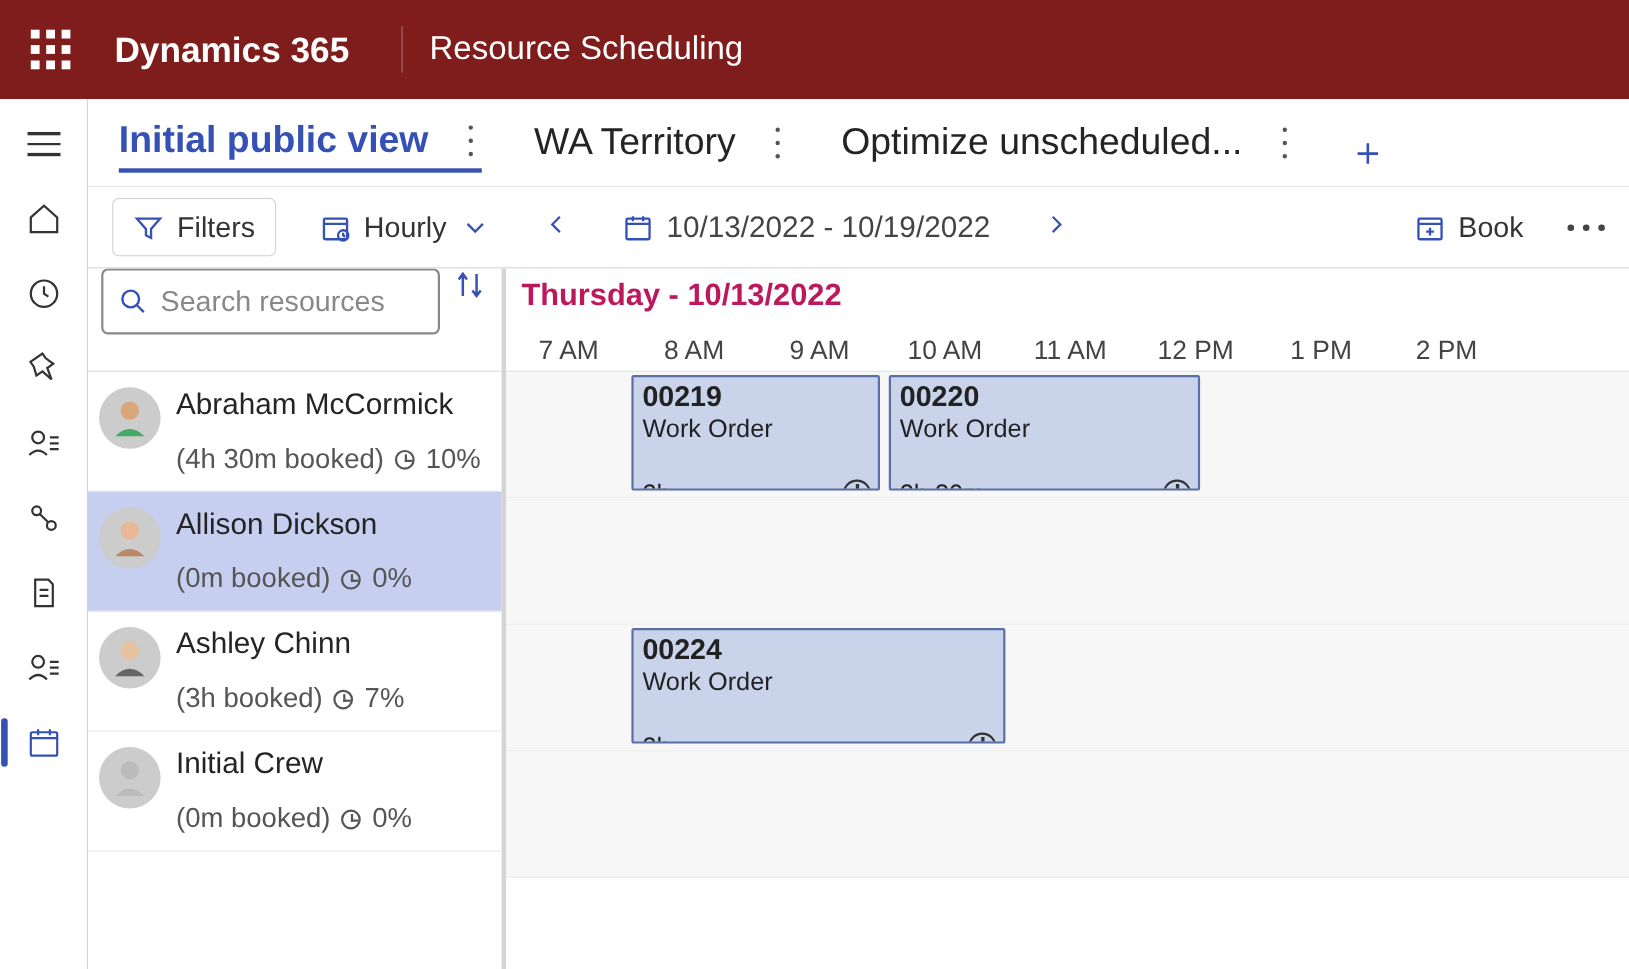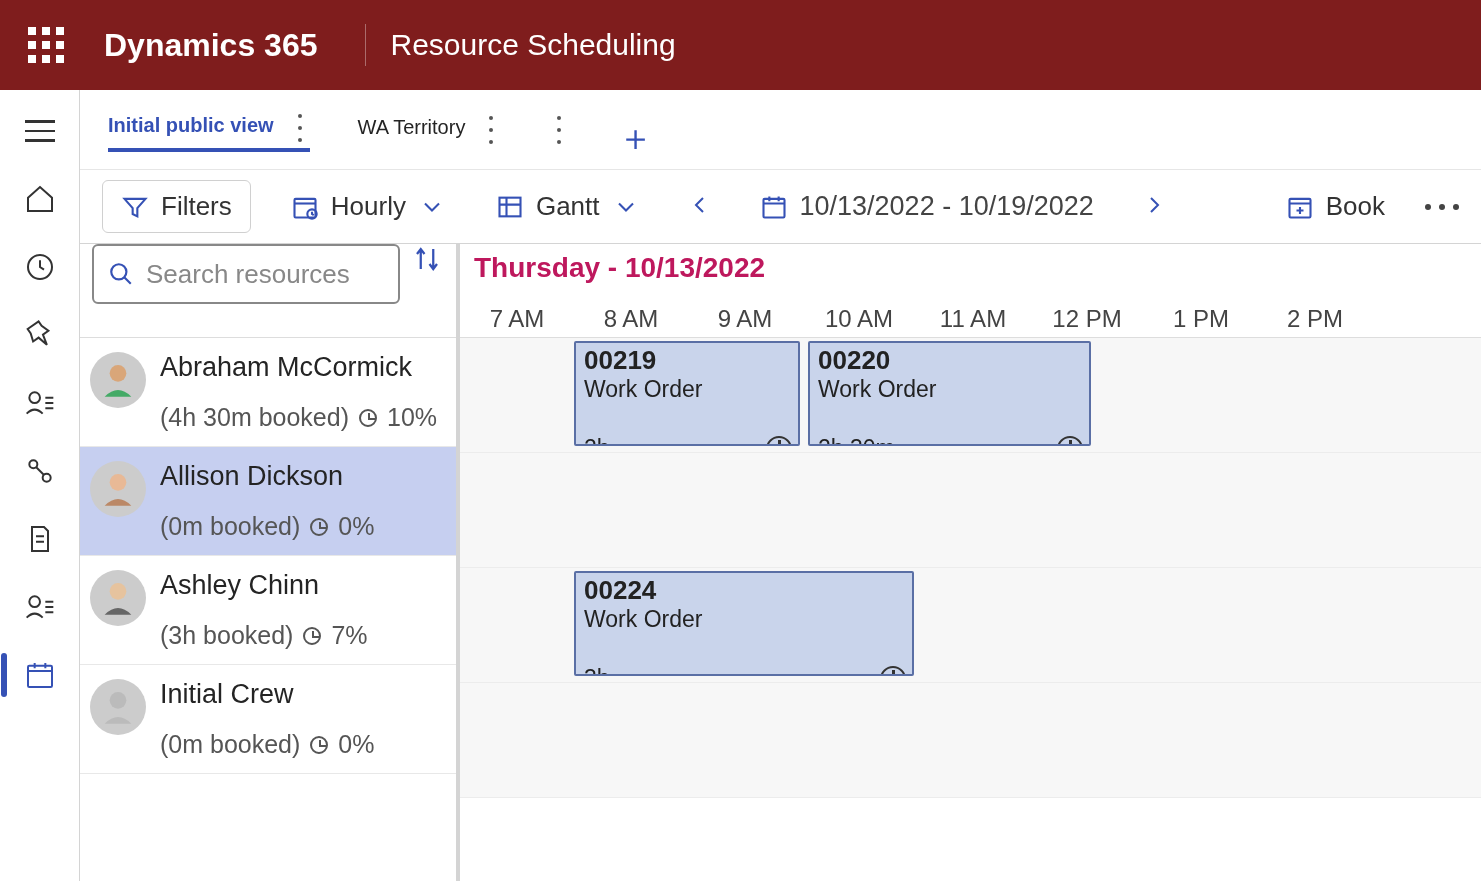--- a/index.html
+++ b/index.html
@@ -20,21 +20,21 @@
   .rail-icon.active::before { content: ""; position: absolute; left: -22px; top: -5px; width: 6px; height: 44px; background: #3551b5; border-radius: 3px; }
   .rail-icon svg { width: 32px; height: 32px; stroke: currentColor; fill: none; stroke-width: 1.5; }
   .hamburger { width: 30px; }
   .hamburger div { height: 2.5px; background: #333; margin: 7px 0; }
 
   
   .main { position: absolute; left: 80px; right: 0; top: 90px; bottom: 0; display: flex; flex-direction: column; }
 
   
   .tabrow { height: 80px; display: flex; align-items: center; padding: 0 28px; gap: 48px; border-bottom: 1px solid #e6e6e6;}
-  .tab { font-size: 20px; display: flex; align-items: flex-start; gap: 16px; padding: 6px 0; cursor: pointer; }
+  .tab { font-size: 34px; display: flex; align-items: center; gap: 28px; padding: 6px 0; cursor: pointer; }
   .tab.active { color: #3551b5; border-bottom: 4px solid #3551b5; font-weight: 600;}
   .tab .more-v { width: 20px; height: 28px; display: flex; flex-direction: column; justify-content: space-between; align-items: center; }
   .tab .more-v span { width: 4px; height: 4px; background: #555; border-radius: 50%; }
   .plus-btn { width: 32px; height: 32px; color: #3551b5; font-size: 36px; font-weight: 300; cursor: pointer; }
 
   
   .toolbar { height: 74px; border-bottom: 1px solid #d4d4d4; display: flex; align-items: center; padding: 0 22px; gap: 30px; font-size: 26px; color: #333; }
   .tool-btn { display: flex; align-items: center; gap: 12px; cursor: pointer; padding: 6px 10px; }
   .tool-btn.filters { border: 1px solid #d0d0d0; border-radius: 6px; padding: 10px 18px; }
   .tool-btn svg { width: 28px; height: 28px; stroke: #3551b5; fill: none; stroke-width: 1.8; }
@@ -170,20 +170,21 @@
     </div>
     <div class="tab">
       <span>WA Territory</span>
       <div class="more-v">
           <span></span>
           <span></span>
           <span></span>
         </div>
     </div>
     <div class="tab">
+      <span>Optimize unscheduled...</span>
       <div class="more-v">
           <span></span>
           <span></span>
           <span></span>
         </div>
     </div>
     <div class="plus-btn">＋</div>
   </div>
 
   <div class="toolbar">
@@ -194,30 +195,20 @@
       <span>Filters</span>
     </div>
     <div class="tool-btn">
       <svg viewBox="0 0 24 24">
           <rect x="3" y="5" width="18" height="16" rx="1"></rect>
           <path d="M3 9 H21"></path>
           <circle cx="18" cy="18" r="4"></circle>
           <path d="M18 16 V18 L19.5 19"></path>
         </svg>
       <span>Hourly</span>
-      <svg viewBox="0 0 24 24">
-          <path d="M6 9 L12 15 L18 9"></path>
-        </svg>
-    </div>
-    <div class="tool-btn">
-      <svg viewBox="0 0 24 24">
-          <rect x="3" y="4" width="18" height="16"></rect>
-          <path d="M3 10 H21 M9 4 V20"></path>
-        </svg>
-      <span>Gantt</span>
       <svg viewBox="0 0 24 24">
           <path d="M6 9 L12 15 L18 9"></path>
         </svg>
     </div>
     <div class="tool-arrow">
       <svg viewBox="0 0 24 24" width="24" height="24" stroke="#3551b5" fill="none" stroke-width="2">
           <path d="M15 5 L8 12 L15 19"></path>
         </svg>
     </div>
     <div class="tool-btn">

